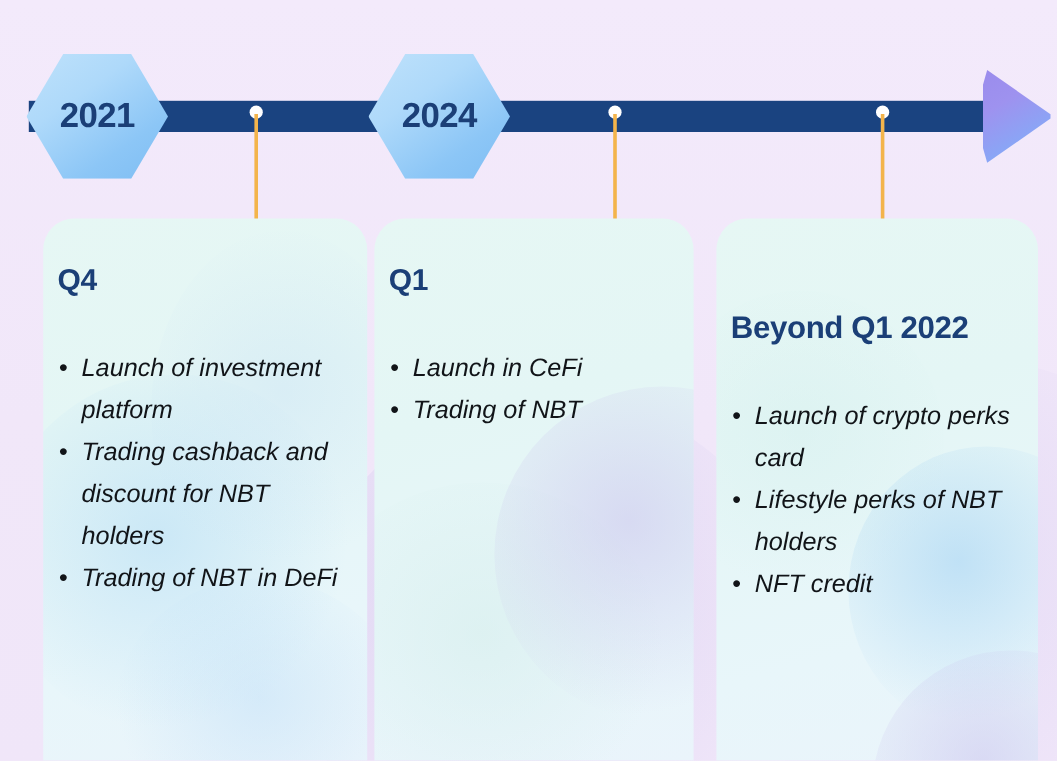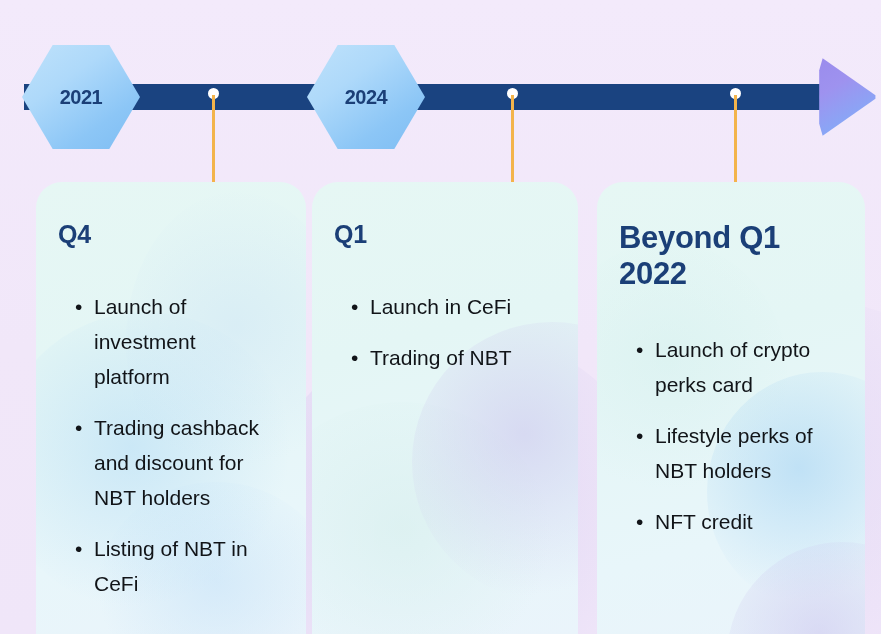--- a/index.html
+++ b/index.html
@@ -69,21 +69,21 @@
     top: 44px;
     width: 118px;
     height: 106px;
     background: linear-gradient(145deg, #bfe2fb 0%, #aed9fa 35%, #8cc6f6 72%, #7ebdf3 100%);
     clip-path: polygon(26% 1%, 74% 1%, 100% 50%, 74% 99%, 26% 99%, 0% 50%);
     display: flex;
     align-items: center;
     justify-content: center;
   }
   .hexagon .hex-label {
-    font-size: 20px;
+    font-size: 29px;
     font-weight: bold;
     color: #1b3f77;
     letter-spacing: -0.5px;
   }
   .hex-2021 { left: 22px; }
   .hex-2022 { left: 307px; }
 
   .tl-dot {
     position: absolute;
     top: 88px;
@@ -132,43 +132,44 @@
   .c3b1 { left: 110px; top: 190px; width: 230px; height: 240px;
     background: radial-gradient(circle at 40% 40%, rgba(160,208,243,0.55), rgba(160,208,243,0) 66%); }
   .c3b2 { left: 130px; top: 360px; width: 230px; height: 230px;
     background: radial-gradient(circle at 40% 40%, rgba(203,196,238,0.55), rgba(203,196,238,0) 68%); }
   .c3b3 { left: -50px; top: 60px; width: 240px; height: 260px;
     background: radial-gradient(circle at 50% 45%, rgba(214,240,238,0.5), rgba(214,240,238,0) 70%); }
 
   .card-inner {
     position: relative;
     z-index: 2;
-    padding: 38px 22px 0 22px;
+    padding: 38px 22px 0 12px;
   }
   .card-title {
     font-size: 25px;
     font-weight: bold;
     color: #1b3f77;
     letter-spacing: -0.3px;
     margin: 0 0 40px 0;
   }
-  .card-3 .card-title { font-size: 31px; }
+  .card-3 .card-title { font-size: 26px; margin-top: 38px; }
 
   .bullet-list {
     list-style: none;
     margin: 0;
     padding: 0;
   }
   .bullet-list li {
     position: relative;
     padding-left: 20px;
     font-size: 21px;
     line-height: 35px;
     color: #111418;
-    margin: 16px;
+    margin: 0;
+    font-style: italic;
   }
   .bullet-list li::before {
     content: "\2022";
     position: absolute;
     left: 1px;
     top: 0;
     font-size: 21px;
     line-height: 35px;
     color: #111418;
   }
@@ -207,21 +208,21 @@
 
   <div class="card card-1">
     <div class="card-blob c1b1"></div>
     <div class="card-blob c1b2"></div>
     <div class="card-blob c1b3"></div>
     <div class="card-inner">
       <h2 class="card-title">Q4</h2>
       <ul class="bullet-list">
         <li>Launch of investment platform</li>
         <li>Trading cashback and discount for NBT holders</li>
-        <li>Listing of NBT in CeFi</li>
+        <li>Trading of NBT in DeFi</li>
       </ul>
     </div>
   </div>
 
   <div class="card card-2">
     <div class="card-blob c2b2"></div>
     <div class="card-blob c2b1"></div>
     <div class="card-inner">
       <h2 class="card-title">Q1</h2>
       <ul class="bullet-list">

